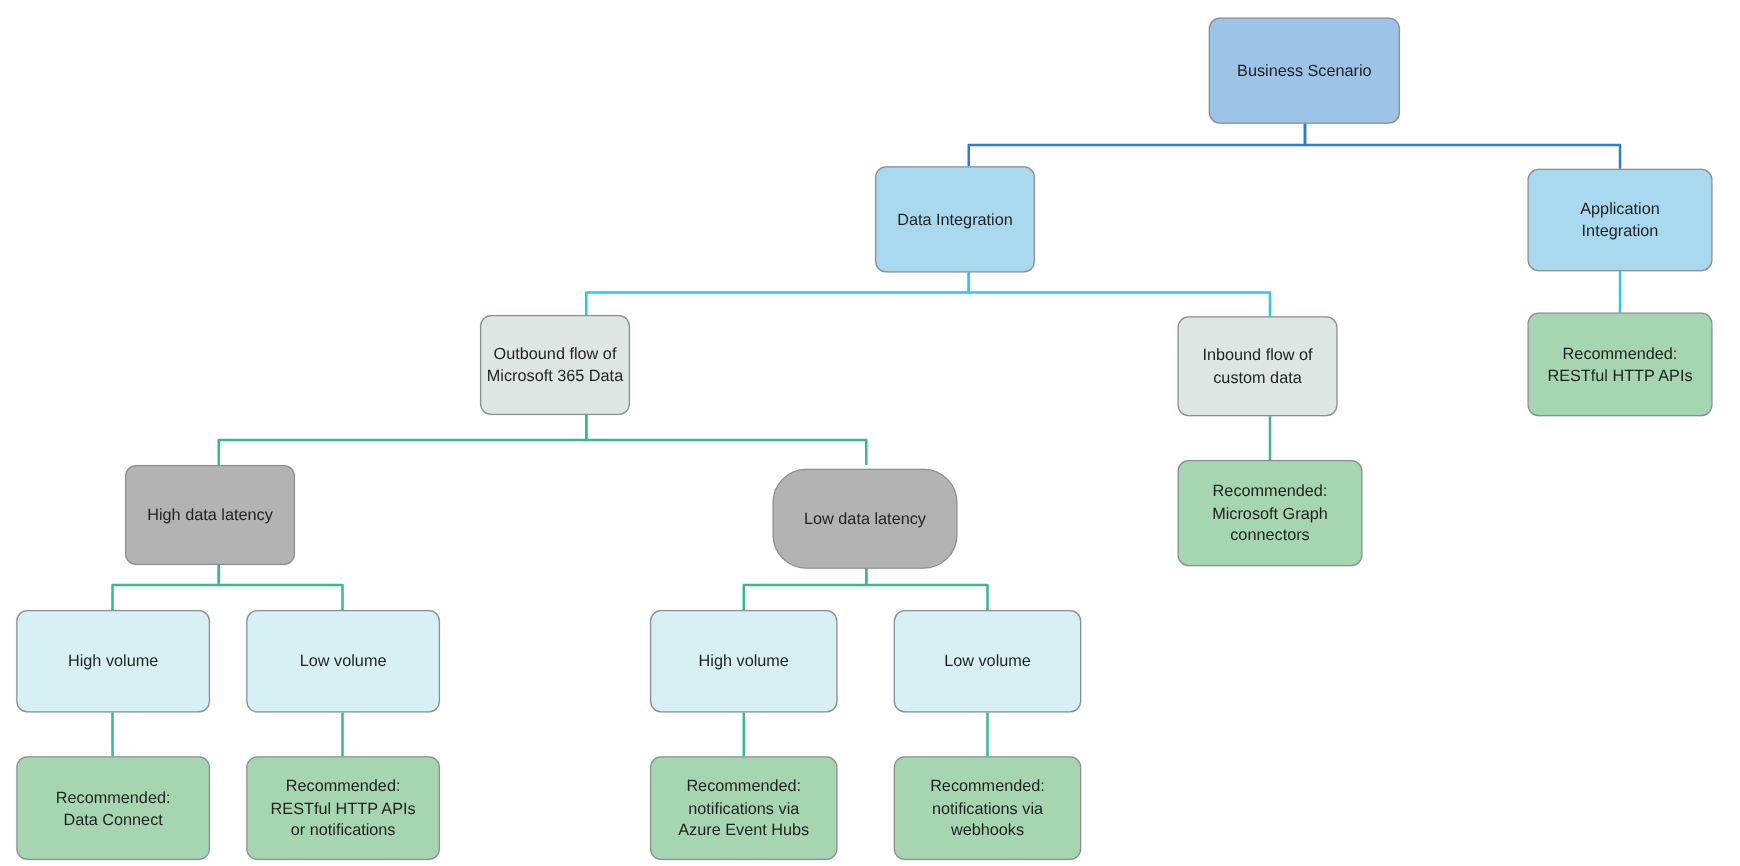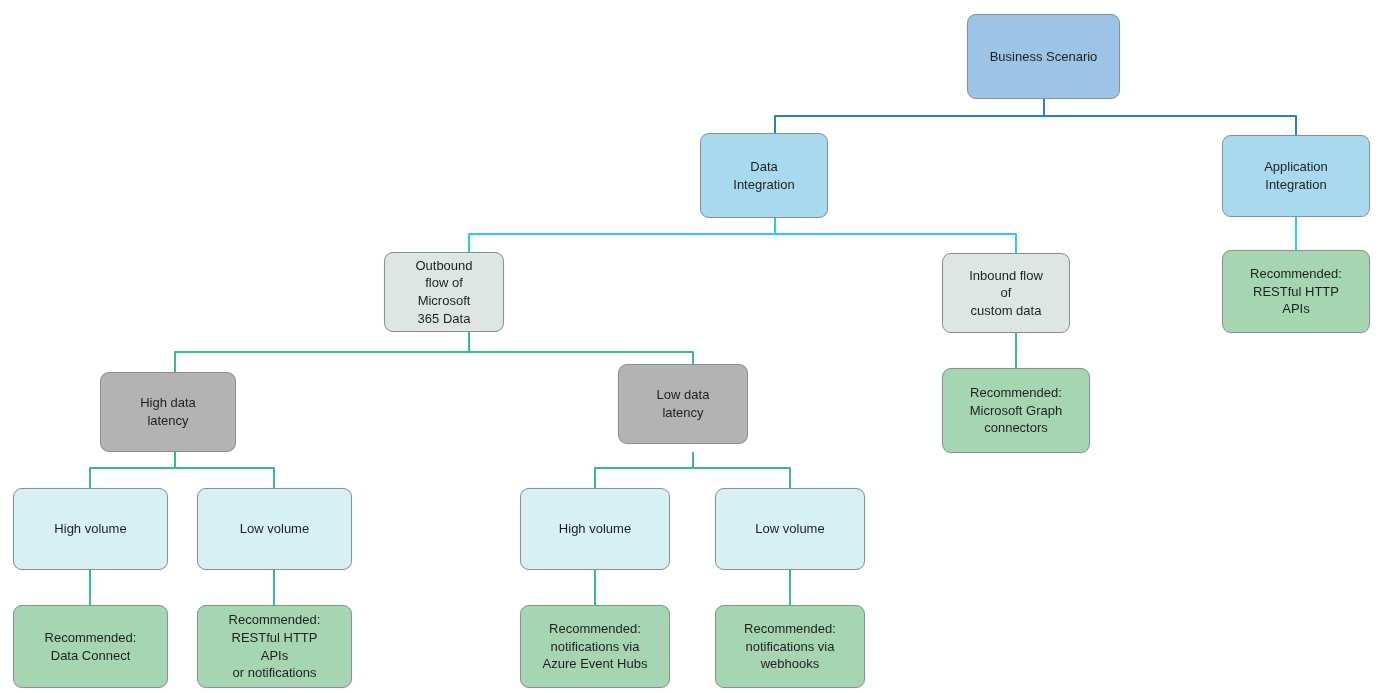--- a/index.html
+++ b/index.html
@@ -17,21 +17,21 @@
   .edges{position:absolute;left:0;top:0;width:1392px;height:693px;}
   .edges path{fill:none;stroke-width:2;stroke-linejoin:round;stroke-linecap:butt;}
   .edge-blue{stroke:var(--edge-blue);}
   .edge-cyan{stroke:var(--edge-cyan);}
   .edge-green{stroke:var(--edge-green);}
   .node{
     position:absolute; box-sizing:border-box;
     display:flex; align-items:center; justify-content:center;
     text-align:center; border:1px solid var(--node-border);
     border-radius:9px; font-size:13px; line-height:1.35; color:var(--text);
-    white-space:pre-line; padding:4px 20px;
+    white-space:pre-line; padding:4px 0;
     box-shadow:0 0 0 0.5px rgba(0,0,0,0.05);
   }
   .fill-blue{background:var(--node-blue);}
   .fill-sky{background:var(--node-sky);}
   .fill-mist{background:var(--node-mist);}
   .fill-gray{background:var(--node-gray);}
   .fill-cyan{background:var(--node-cyan);}
   .fill-green{background:var(--node-green);}
 </style>
 </head>
@@ -71,21 +71,21 @@
 
   <div class="node fill-mist" style="left:384px;top:252px;width:120px;height:80px;">Outbound flow of
 Microsoft 365 Data</div>
   <div class="node fill-mist" style="left:942px;top:253px;width:128px;height:80px;">Inbound flow of
 custom data</div>
   <div class="node fill-green" style="left:942px;top:368px;width:148px;height:85px;">Recommended:
 Microsoft Graph
 connectors</div>
 
   <div class="node fill-gray" style="left:100px;top:360px;width:136px;height:80px;margin-top:12px;">High data latency</div>
-  <div class="node fill-gray" style="left:618px;top:364px;width:130px;height:80px;">Low data latency</div>
+  <div class="node fill-gray" style="left:618px;top:375px;width:148px;height:80px;border-radius:27px;">Low data latency</div>
 
   <div class="node fill-cyan" style="left:13px;top:488px;width:155px;height:82px;">High volume</div>
   <div class="node fill-cyan" style="left:197px;top:488px;width:155px;height:82px;">Low volume</div>
   <div class="node fill-cyan" style="left:520px;top:488px;width:150px;height:82px;">High volume</div>
   <div class="node fill-cyan" style="left:715px;top:488px;width:150px;height:82px;">Low volume</div>
 
   <div class="node fill-green" style="left:13px;top:605px;width:155px;height:83px;">Recommended:
 Data Connect</div>
   <div class="node fill-green" style="left:197px;top:605px;width:155px;height:83px;">Recommended:
 RESTful HTTP APIs

